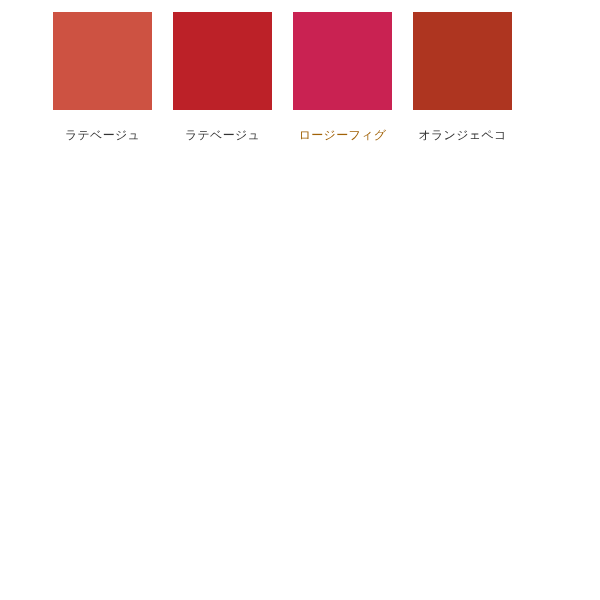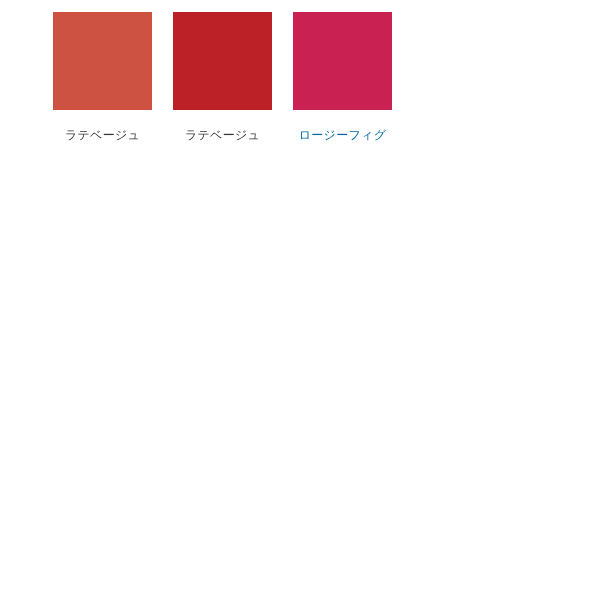--- a/index.html
+++ b/index.html
@@ -84,21 +84,25 @@
     </div>
 
 
     <div class="swatch-cell">
       <span class="swatch-chip" style="background-color: rgb(188, 33, 40);"></span>
       <span class="swatch-label" style="color: rgb(51, 51, 51);">ラテベージュ</span>
     </div>
 
     <div class="swatch-cell">
       <span class="swatch-chip" style="background-color: rgb(201, 34, 82);"></span>
-      <span class="swatch-label" style="color: #0369a1;">ロージーフィグ</span>
+      <span class="swatch-label" style="color: #a16207;">ロージーフィグ</span>
     </div>
 
+    <div class="swatch-cell">
+      <span class="swatch-chip" style="background-color: rgb(174, 53, 32);"></span>
+      <span class="swatch-label" style="color: rgb(51, 51, 51);">オランジェペコ</span>
+    </div>
 
   </div>
 
   <div class="empty-area"></div>
 
 </div>
 
 </body></html>

